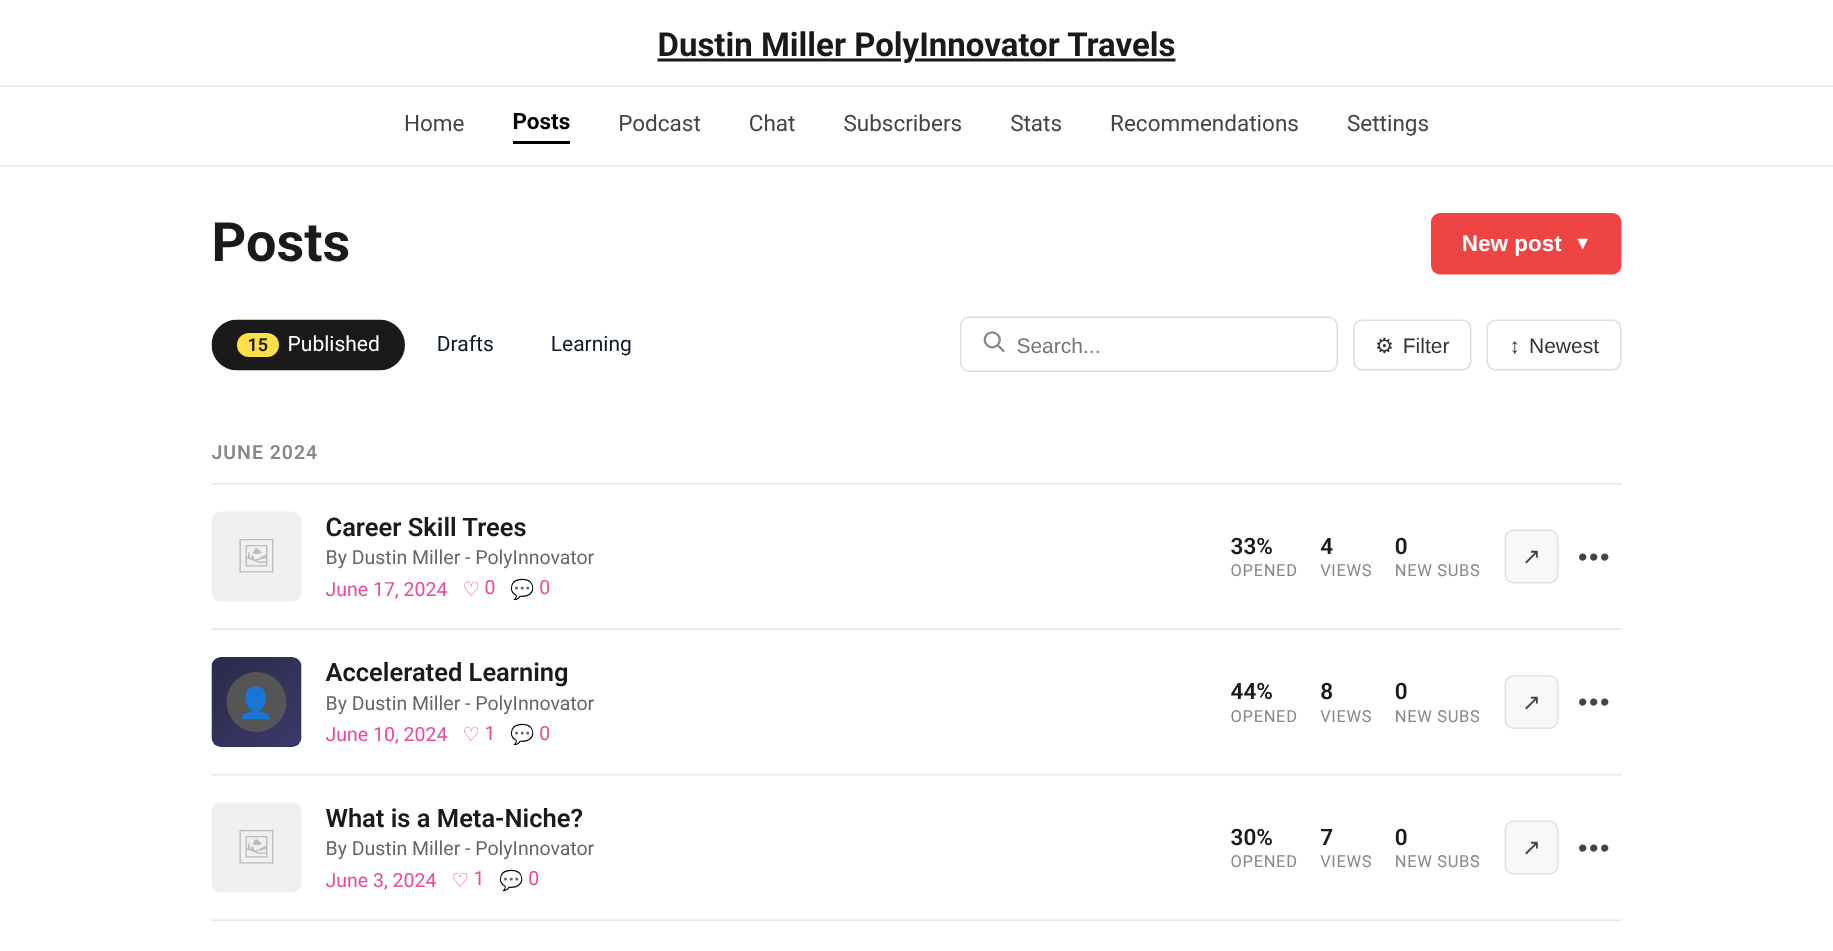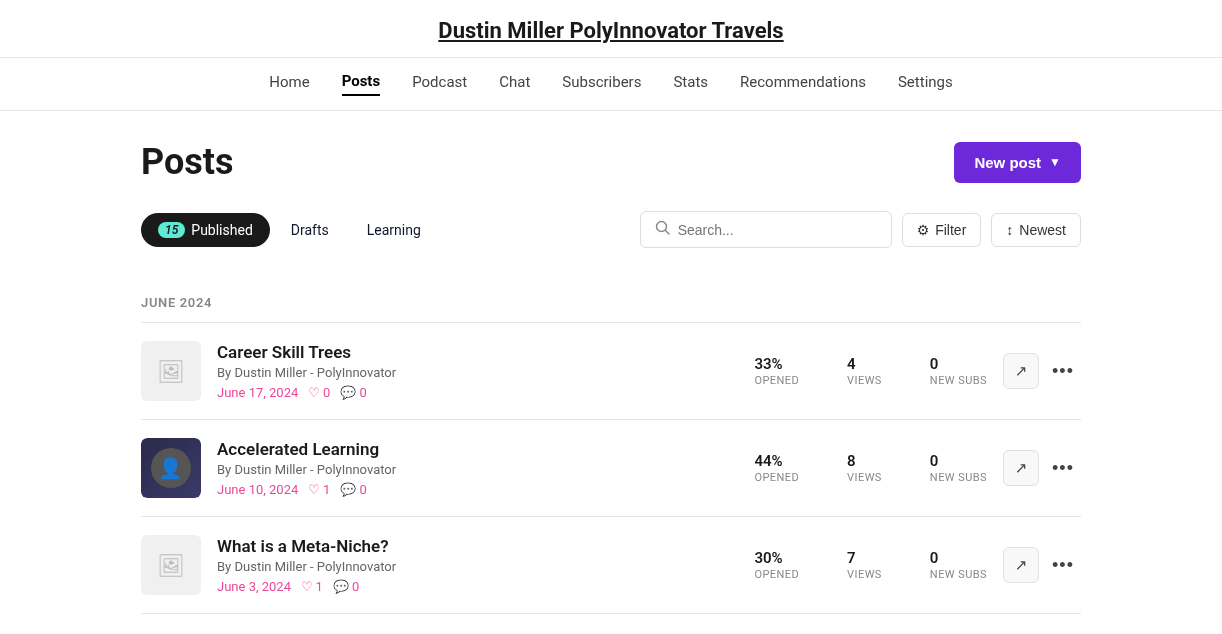--- a/index.html
+++ b/index.html
@@ -51,21 +51,21 @@
     }
     .page-title {
       font-size: 36px;
       font-weight: 700;
     }
 
     .new-post-btn {
       display: flex;
       align-items: center;
       gap: 8px;
-      background: #6d28d9;
+      background: #ef4444;
       color: #fff;
       border: none;
       border-radius: 6px;
       padding: 12px 20px;
       font-size: 15px;
       font-weight: 600;
       cursor: pointer;
     }
     .new-post-btn .chevron {
       font-size: 12px;
@@ -103,23 +103,22 @@
     }
     .tab-badge {
       background: #c0003c;
       color: #fff;
       border-radius: 10px;
       padding: 1px 7px;
       font-size: 12px;
       font-weight: 600;
     }
     .tab.active .tab-badge {
-      background: #5eead4;
+      background: #fde047;
       color: #1a1a1a;
-      font-style: italic;
     }
 
     .toolbar-right {
       display: flex;
       align-items: center;
       gap: 10px;
     }
 
     .search-box {
       display: flex;
@@ -217,21 +216,21 @@
       color: #ec4899;
     }
     .post-meta-item {
       display: flex;
       align-items: center;
       gap: 3px;
     }
 
     .post-stats {
       display: flex;
-      gap: 48px;
+      gap: 15px;
       align-items: center;
       flex-shrink: 0;
     }
     .stat-item {
       text-align: left;
     }
     .stat-value {
       font-size: 15px;
       font-weight: 600;
     }

